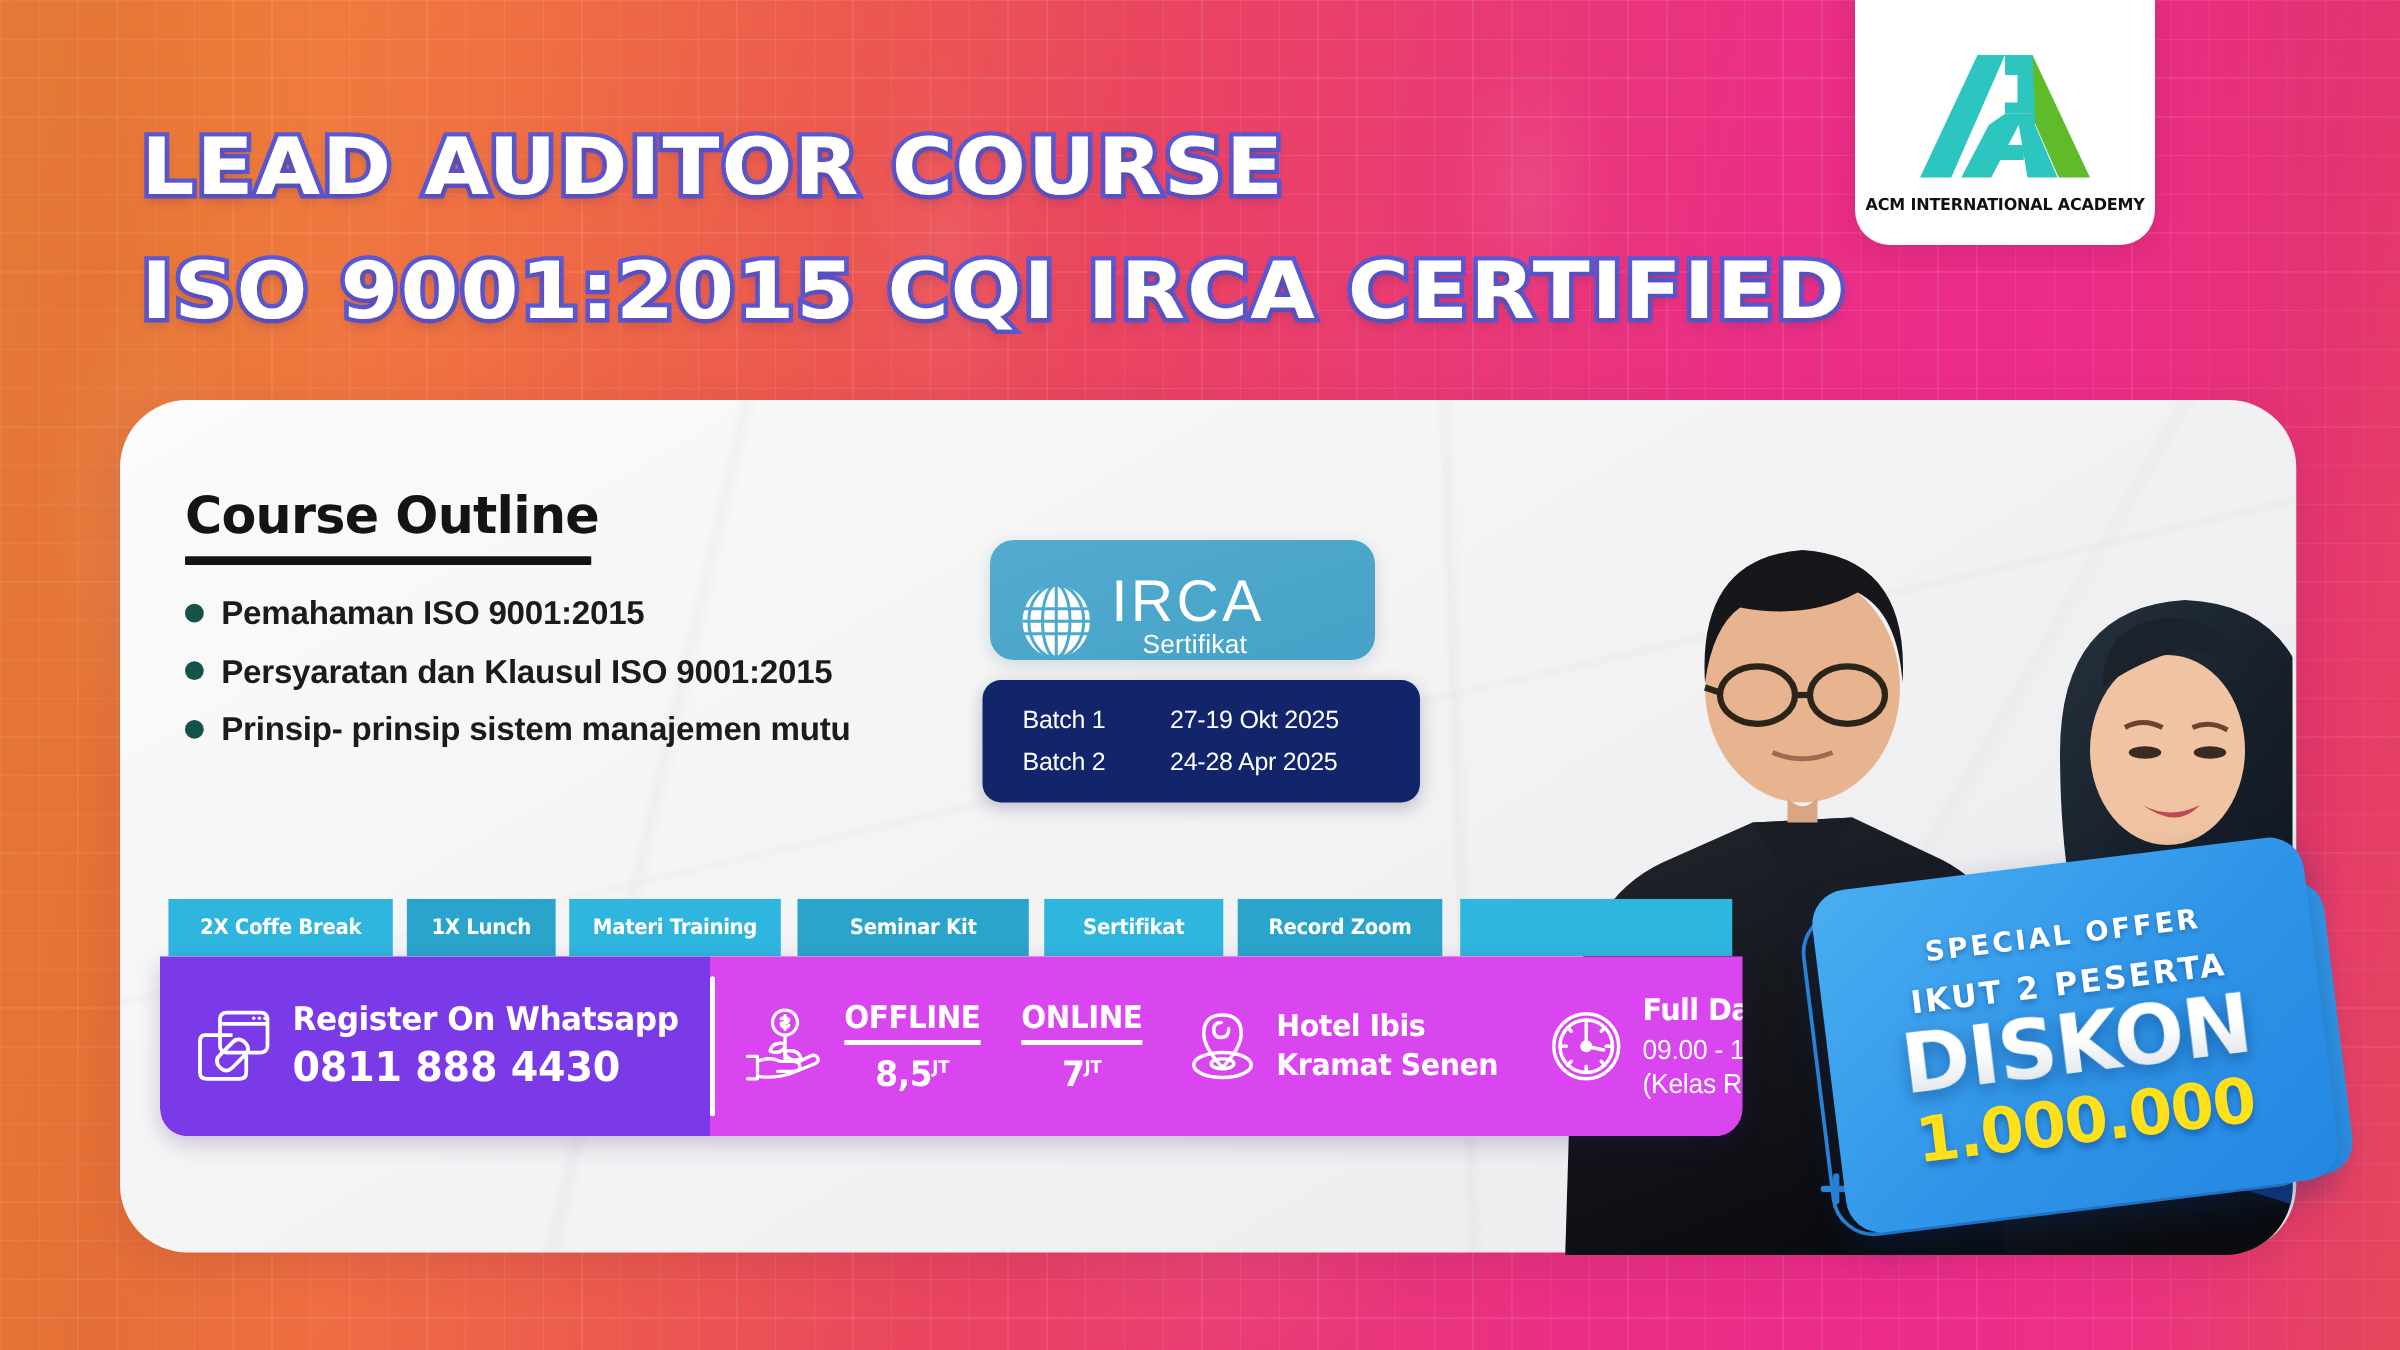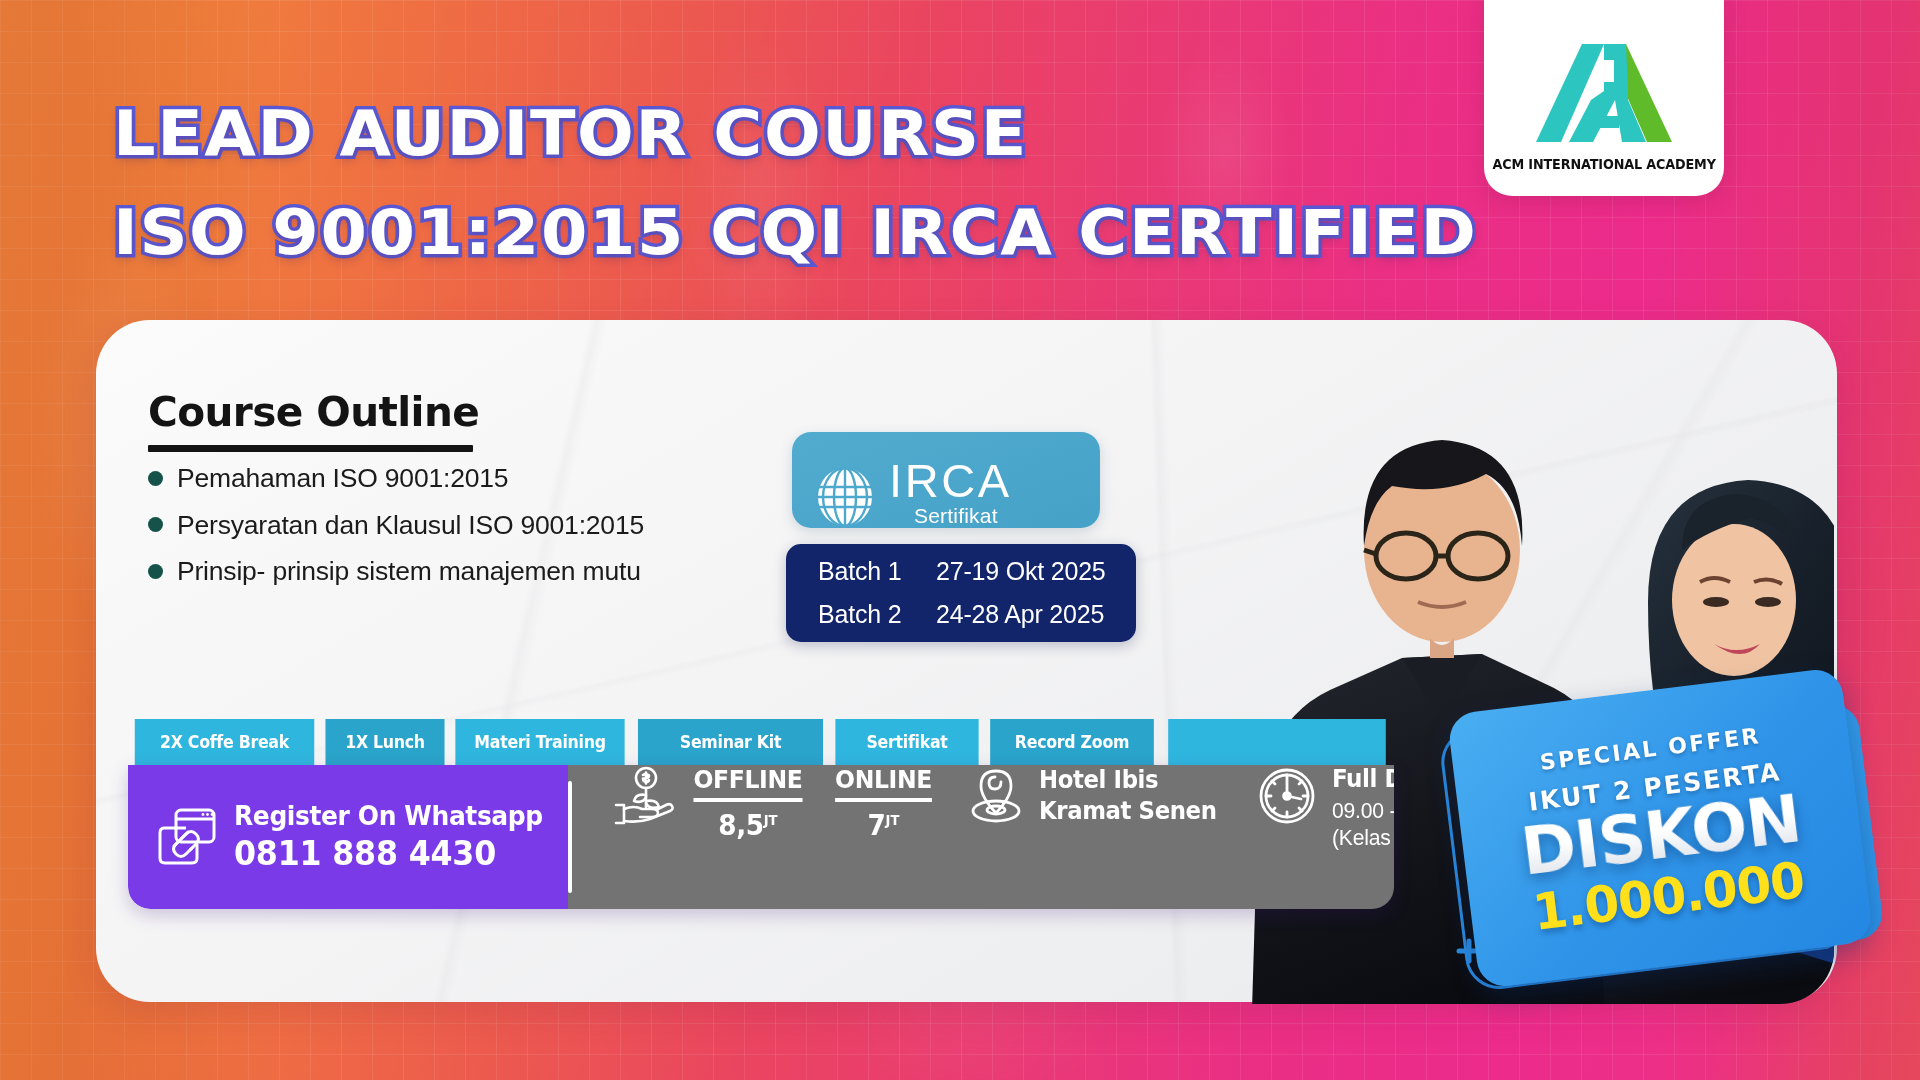--- a/index.html
+++ b/index.html
@@ -118,21 +118,21 @@
     font-size:41px;
     letter-spacing:-.6px;
     color:#141414;
     transform:scaleX(.99);
     transform-origin:left;
   }
   .outline-rule {
     width:325px; height:7px; background:#141414;
     margin-top:9px; border-radius:1px;
   }
-  .outline-list { margin-top:12px; list-style:none; }
+  .outline-list { margin-top:24px; list-style:none;font-weight:bold; }
   .outline-list li {
     display:flex; align-items:center;
     font-size:26.5px;
     letter-spacing:-.2px;
     color:#1b1b1b;
     margin-bottom:18px;
     line-height:1.08;
   }
   .bullet {
     width:15px; height:15px; border-radius:50%;
@@ -170,21 +170,21 @@
     background:#12256b;
     border-radius:15px;
     z-index:22;
     display:flex; flex-direction:column;
     justify-content:center;
     padding:0 32px;
     box-shadow:0 4px 14px rgba(15,25,70,.24);
   }
   .batch-row {
     display:flex; color:#fff;
-    font-size:25px; line-height:1.72;
+    font-size:20px; line-height:1.72;
     letter-spacing:-.2px;
   }
   .batch-label { width:118px; flex:none; }
   .batch-date { white-space:nowrap; }
 
   
   .feature-bar {
     position:absolute; left:128px; top:719px;
     width:1266px; height:46px;
     z-index:24;
@@ -234,23 +234,23 @@
   .wa-phone {
     font-family:"DejaVu Sans", sans-serif;
     font-weight:bold;
     font-size:33px; color:#fff;
     letter-spacing:-.2px;
     margin-top:3px;
     transform:scaleX(.96); transform-origin:left;
   }
   .info-panel {
     flex:1;
-    background:#737373;
-    display:flex; align-items:flex-start;
-    padding-left:44px;
+    background:#d946ef;
+    display:flex; align-items:center;
+    padding-left:26px;
     border-bottom-right-radius:22px;
     position:relative;
   }
   .divider {
     position:absolute; left:0; top:16px;
     width:4px; height:112px; background:#fff; border-radius:2px;
   }
   .money-icon { width:64px; height:64px; flex:none; margin-right:14px; }
   .price-group { display:flex; align-items:flex-start; gap:26px; }
   .price-item { text-align:center; }

